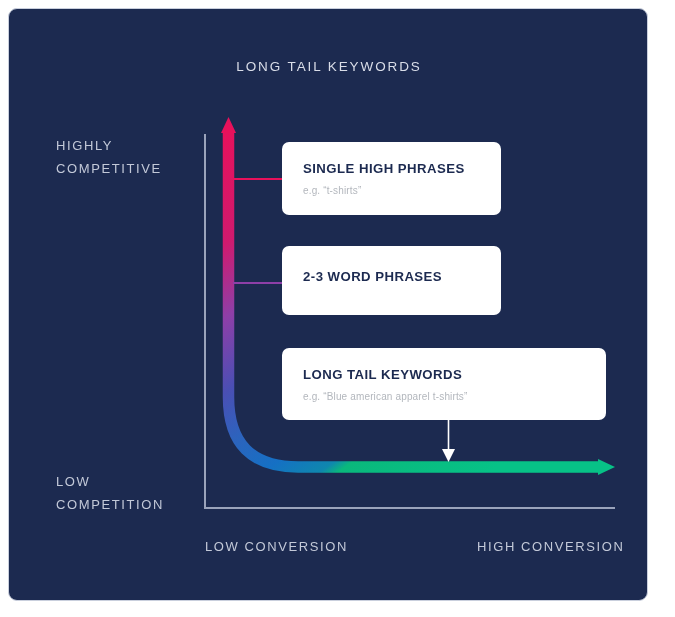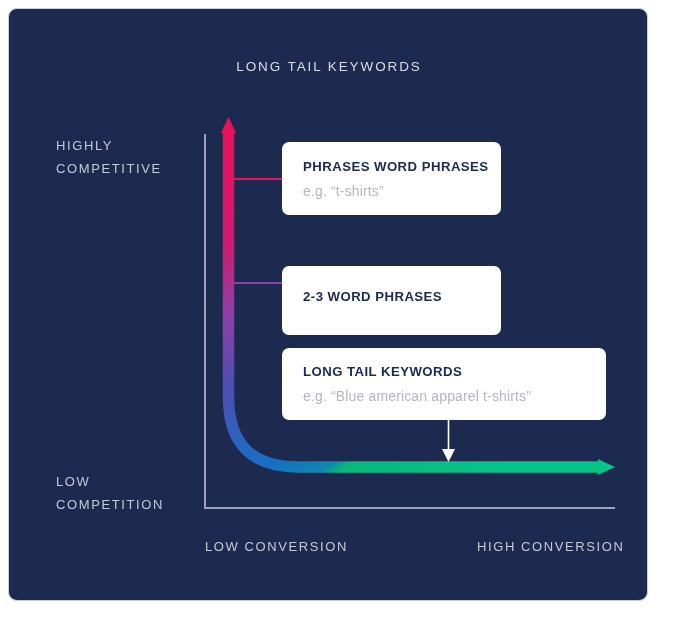--- a/index.html
+++ b/index.html
@@ -95,28 +95,28 @@
   .card-title {
     color: #1c2a50;
     font-size: 13.2px;
     font-weight: bold;
     letter-spacing: 0.45px;
     margin-bottom: 9px;
     white-space: nowrap;
   }
   .card-example {
     color: #b3b7bd;
-    font-size: 14px;
+    font-size: 10px;
     font-weight: 400;
     letter-spacing: 0.15px;
     white-space: nowrap;
   }
 
   .card-1 { left: 273px; top: 133px; width: 219px; height: 73px; }
-  .card-2 { left: 273px; top: 237px; width: 219px; height: 69px; margin-top: 20px; }
+  .card-2 { left: 273px; top: 237px; width: 219px; height: 69px; }
   .card-3 { left: 273px; top: 339px; width: 324px; height: 72px; }
 
   
   .connector {
     position: absolute;
     height: 2px;
   }
   .connector-1 { left: 224px; top: 169px; width: 50px; background: #e8115b; }
   .connector-2 { left: 224px; top: 273px; width: 50px; background: #8e3fa8; }
 </style>
@@ -160,21 +160,21 @@
       <polygon points="606,458 589,450 589,466" fill="#07c287"></polygon>
 
       <line x1="439.5" y1="411" x2="439.5" y2="444" stroke="#ffffff" stroke-width="1.6"></line>
       <polygon points="439.5,453 433,440 446,440" fill="#ffffff"></polygon>
     </svg>
 
     <div class="connector connector-1"></div>
     <div class="connector connector-2"></div>
 
     <div class="card card-1">
-      <div class="card-title">PHRASES WORD PHRASES</div>
+      <div class="card-title">SINGLE HIGH PHRASES</div>
       <div class="card-example">e.g. “t-shirts”</div>
     </div>
 
     <div class="card card-2">
       <div class="card-title">2-3 WORD PHRASES</div>
     </div>
 
     <div class="card card-3">
       <div class="card-title">LONG TAIL KEYWORDS</div>
       <div class="card-example">e.g. “Blue american apparel t-shirts”</div>

